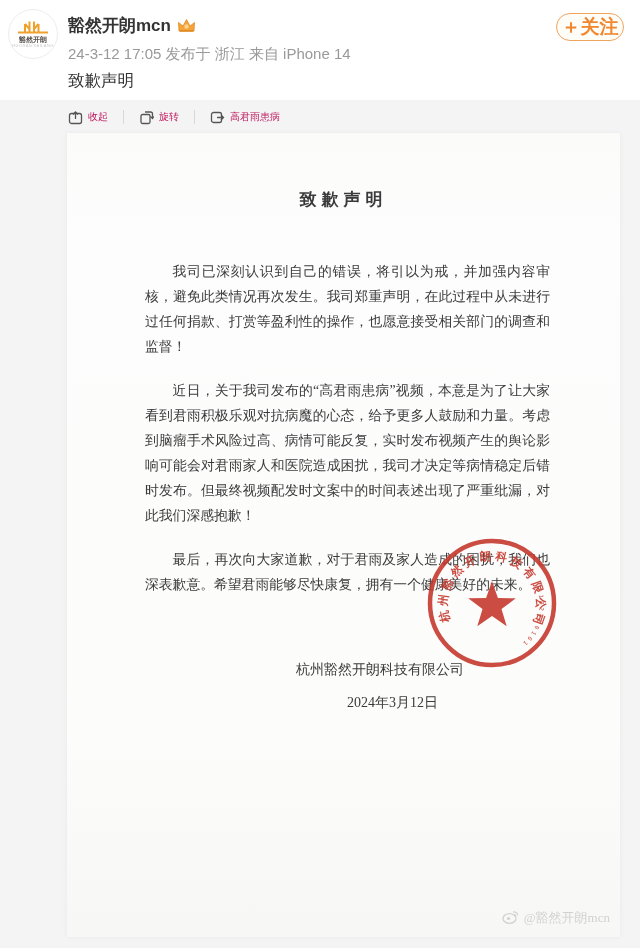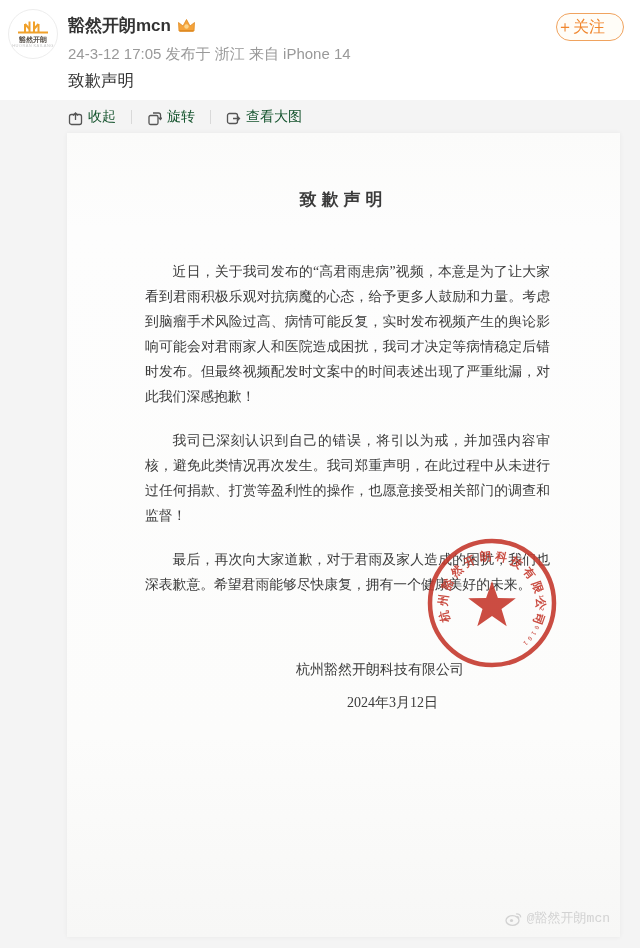--- a/index.html
+++ b/index.html
@@ -16,49 +16,49 @@
     display:flex;flex-direction:column;align-items:center;justify-content:center;gap:1px;
   }
   .avatar-name{font-size:7px;font-weight:bold;color:#57514b;line-height:7px;}
   .avatar-sub{font-size:4px;color:#c8c8c8;line-height:4px;letter-spacing:.4px;}
   .user-row{position:absolute;left:68px;top:14px;display:flex;align-items:center;gap:6px;}
   .username{font-size:17px;font-weight:700;color:#333;}
   .meta{position:absolute;left:68px;top:45px;font-size:15px;color:#999;}
   .follow-btn{
     position:absolute;right:16px;top:13px;width:68px;height:28px;box-sizing:border-box;
     border:1px solid #f0a35f;border-radius:15px;background:#fffdf8;
-    color:#f0862d;font-size:16px;line-height:26px;cursor:pointer;
+    color:#f0862d;font-size:19px;line-height:26px;text-align:center;cursor:pointer;font-weight:bold;
   }
   .post-text{position:absolute;left:68px;top:70px;font-size:16.5px;color:#333;}
   
   .viewer{position:absolute;top:100px;left:0;width:640px;height:848px;background:#f4f4f4;}
   .toolbar{position:absolute;left:68px;top:5px;height:24px;display:flex;align-items:center;}
-  .tool{display:flex;align-items:flex-end;gap:5px;font-size:14px;color:#14532d;cursor:pointer;}
+  .tool{display:flex;align-items:flex-start;gap:5px;font-size:10px;color:#be185d;cursor:pointer;}
   .tool svg{display:block;}
   .tb-divider{width:1px;height:14px;background:#d9d9d9;margin:0 15px;}
   
   .doc{
     position:absolute;left:67px;top:33px;width:553px;height:804px;
     background:linear-gradient(180deg,#fbfbfa 0%,#fdfdfd 12%,#fcfcfb 75%,#f7f7f6 100%);
     box-shadow:0 0 5px rgba(0,0,0,.05);
     font-family:"Liberation Serif","DejaVu Serif",serif;color:#3a3a3a;
   }
   .doc-title{margin:55px 0 48px 0;text-align:center;font-size:17px;font-weight:600;letter-spacing:5px;}
   .doc-body{margin:0 70px 0 78px;}
   .doc-body p{
     margin:0 0 19px 0;font-size:13.8px;line-height:25px;
     text-align:justify;text-indent:2em;
   }
   .signature{margin-top:60px;text-align:right;font-size:14px;line-height:25px;}
   .sig-company{padding-right:86px;}
   .sig-date{padding-right:112px;margin-top:8px;}
   .stamp{position:absolute;left:355px;top:400px;width:140px;height:140px;opacity:.9;}
   .watermark{
-    position:absolute;right:10px;bottom:10px;display:flex;align-items:center;gap:4px;
-    font-family:Liberation Mono, monospace;font-size:13px;color:#d2d2d2;
+    position:absolute;right:10px;bottom:10px;display:flex;align-items:flex-start;gap:4px;
+    font-family:Liberation Serif, serif;font-size:13px;color:#d2d2d2;
   }
 </style>
 </head>
 <body>
 
 <div class="post-header">
 
   <div class="avatar">
     <svg width="34" height="15" viewBox="0 0 34 15">
       <g stroke="#f0a12b" stroke-width="2" fill="none">
@@ -109,31 +109,31 @@
         <path d="M11.5 6.5 L13.5 8.5 L15 6.5" fill="none" stroke="#555" stroke-width="1.2"></path>
       </svg>
       <span>旋转</span>
     </div>
     <div class="tb-divider"></div>
     <div class="tool">
       <svg width="15" height="15" viewBox="0 0 15 15">
         <rect x="1.5" y="2.5" width="10" height="10" rx="2" fill="none" stroke="#555" stroke-width="1.3"></rect>
         <path d="M7 7.5 L13.5 7.5 M11 5 L13.5 7.5 L11 10" fill="none" stroke="#555" stroke-width="1.3"></path>
       </svg>
-      <span>查看大图</span>
+      <span>高君雨患病</span>
     </div>
   </div>
 
   <div class="doc">
 
     <div class="doc-title">致歉声明</div>
 
     <div class="doc-body">
+      <p>我司已深刻认识到自己的错误，将引以为戒，并加强内容审核，避免此类情况再次发生。我司郑重声明，在此过程中从未进行过任何捐款、打赏等盈利性的操作，也愿意接受相关部门的调查和监督！</p>
       <p>近日，关于我司发布的“高君雨患病”视频，本意是为了让大家看到君雨积极乐观对抗病魔的心态，给予更多人鼓励和力量。考虑到脑瘤手术风险过高、病情可能反复，实时发布视频产生的舆论影响可能会对君雨家人和医院造成困扰，我司才决定等病情稳定后错时发布。但最终视频配发时文案中的时间表述出现了严重纰漏，对此我们深感抱歉！</p>
-      <p>我司已深刻认识到自己的错误，将引以为戒，并加强内容审核，避免此类情况再次发生。我司郑重声明，在此过程中从未进行过任何捐款、打赏等盈利性的操作，也愿意接受相关部门的调查和监督！</p>
       <p>最后，再次向大家道歉，对于君雨及家人造成的困扰，我们也深表歉意。希望君雨能够尽快康复，拥有一个健康美好的未来。</p>
 
       <div class="signature">
         <div class="sig-company">杭州豁然开朗科技有限公司</div>
         <div class="sig-date">2024年3月12日</div>
       </div>
     </div>
 
     <svg class="stamp" viewBox="0 0 140 140">
       <defs>

